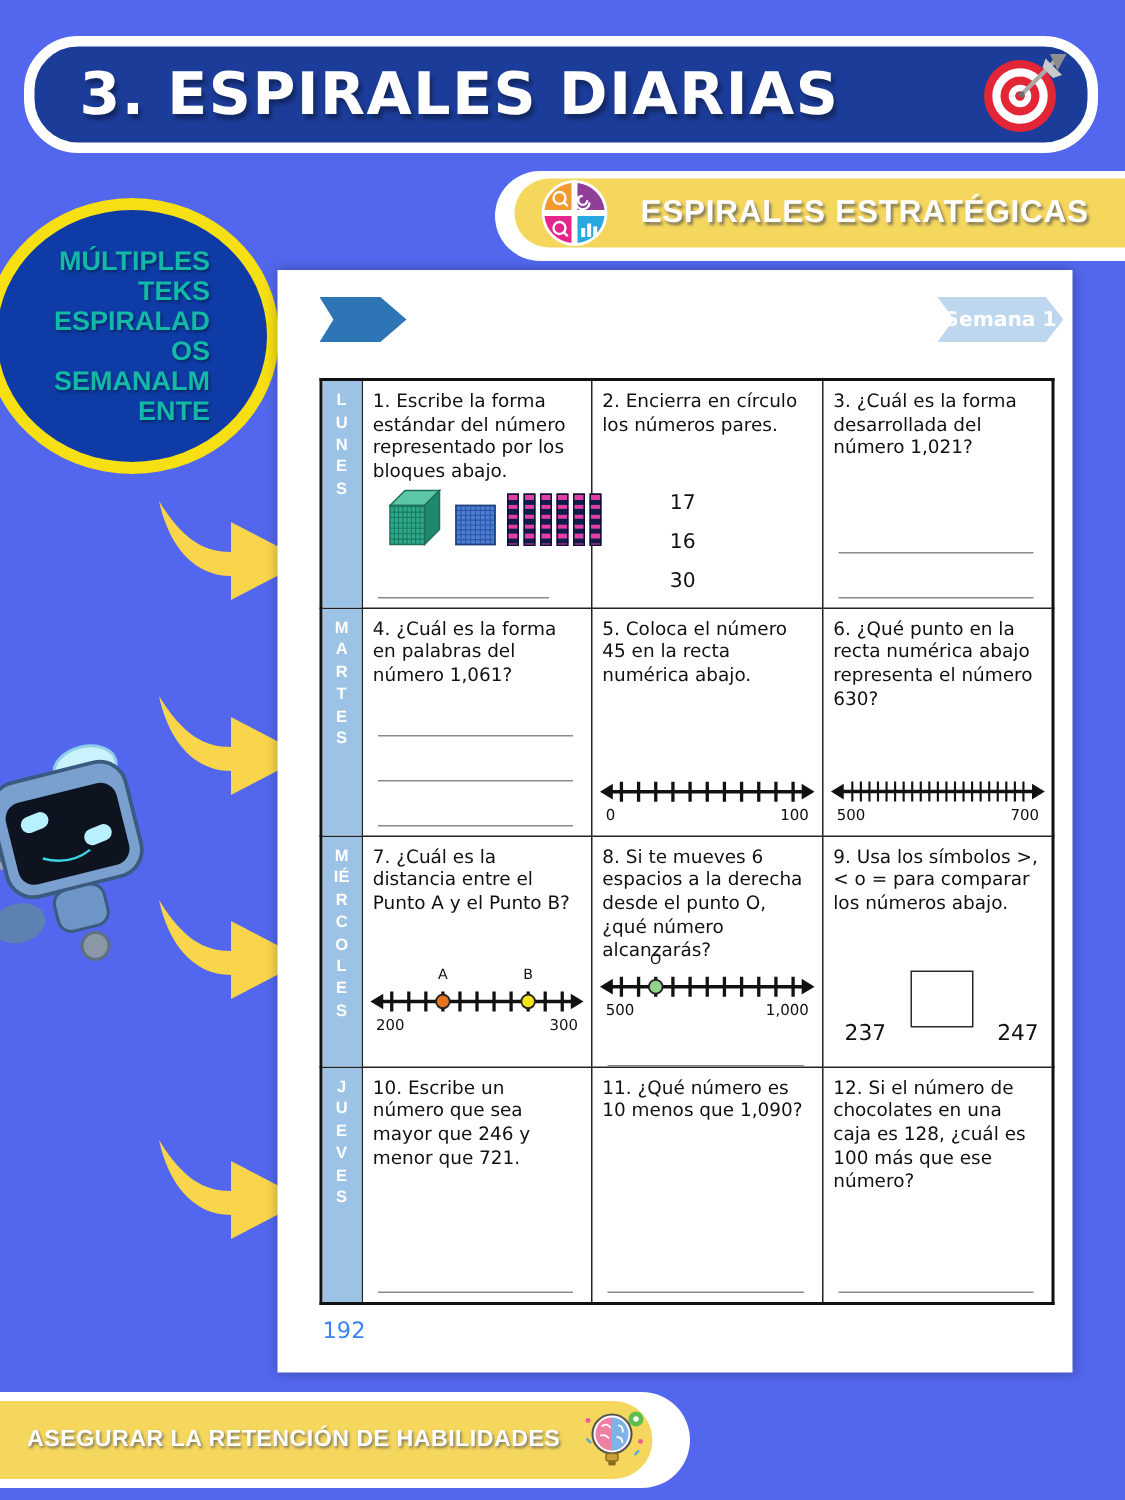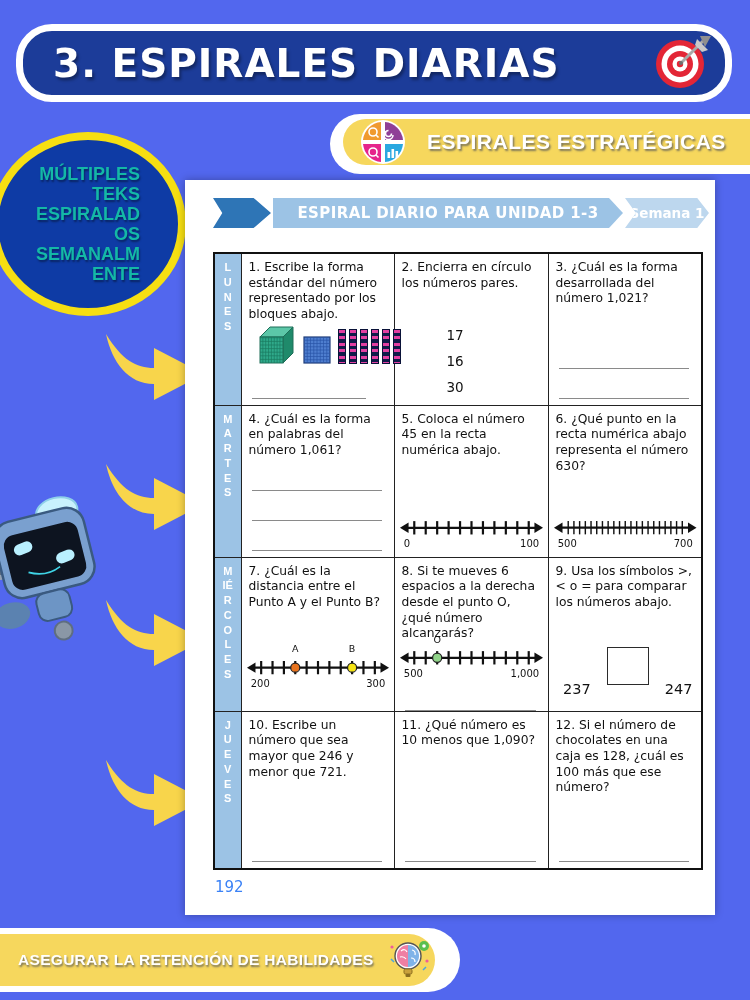--- a/index.html
+++ b/index.html
@@ -157,23 +157,20 @@
       <rect x="72" y="78" width="19" height="11" rx="5.5" fill="#b9f0ff" transform="rotate(-8 81 83)"></rect>
       <path d="M42,90 Q58,99 74,92" fill="none" stroke="#3fd4e6" stroke-width="1.6"></path>
       <ellipse cx="16" cy="128" rx="18" ry="13" fill="#5b82b0"></ellipse>
       <rect x="42" y="114" width="34" height="28" rx="9" fill="#6d95c5" stroke="#3a5a80" stroke-width="2"></rect>
       <circle cx="62" cy="155" r="9" fill="#8a97a6" stroke="#5f6e80" stroke-width="2"></circle>
     </g>
   </svg>
 
   <div id="sheet">
     <div class="chev chev-dark"></div>
-    <div class="chev chev-band">
-      <span>ESPIRAL DIARIO PARA UNIDAD 1-3</span>
-    </div>
     <div class="chev chev-week">
       <span>Semana 1</span>
     </div>
 
     <table class="grid">
       <colgroup>
           <col style="width:27px">
           <col style="width:153px">
           <col style="width:154px">
           <col style="width:154px">

